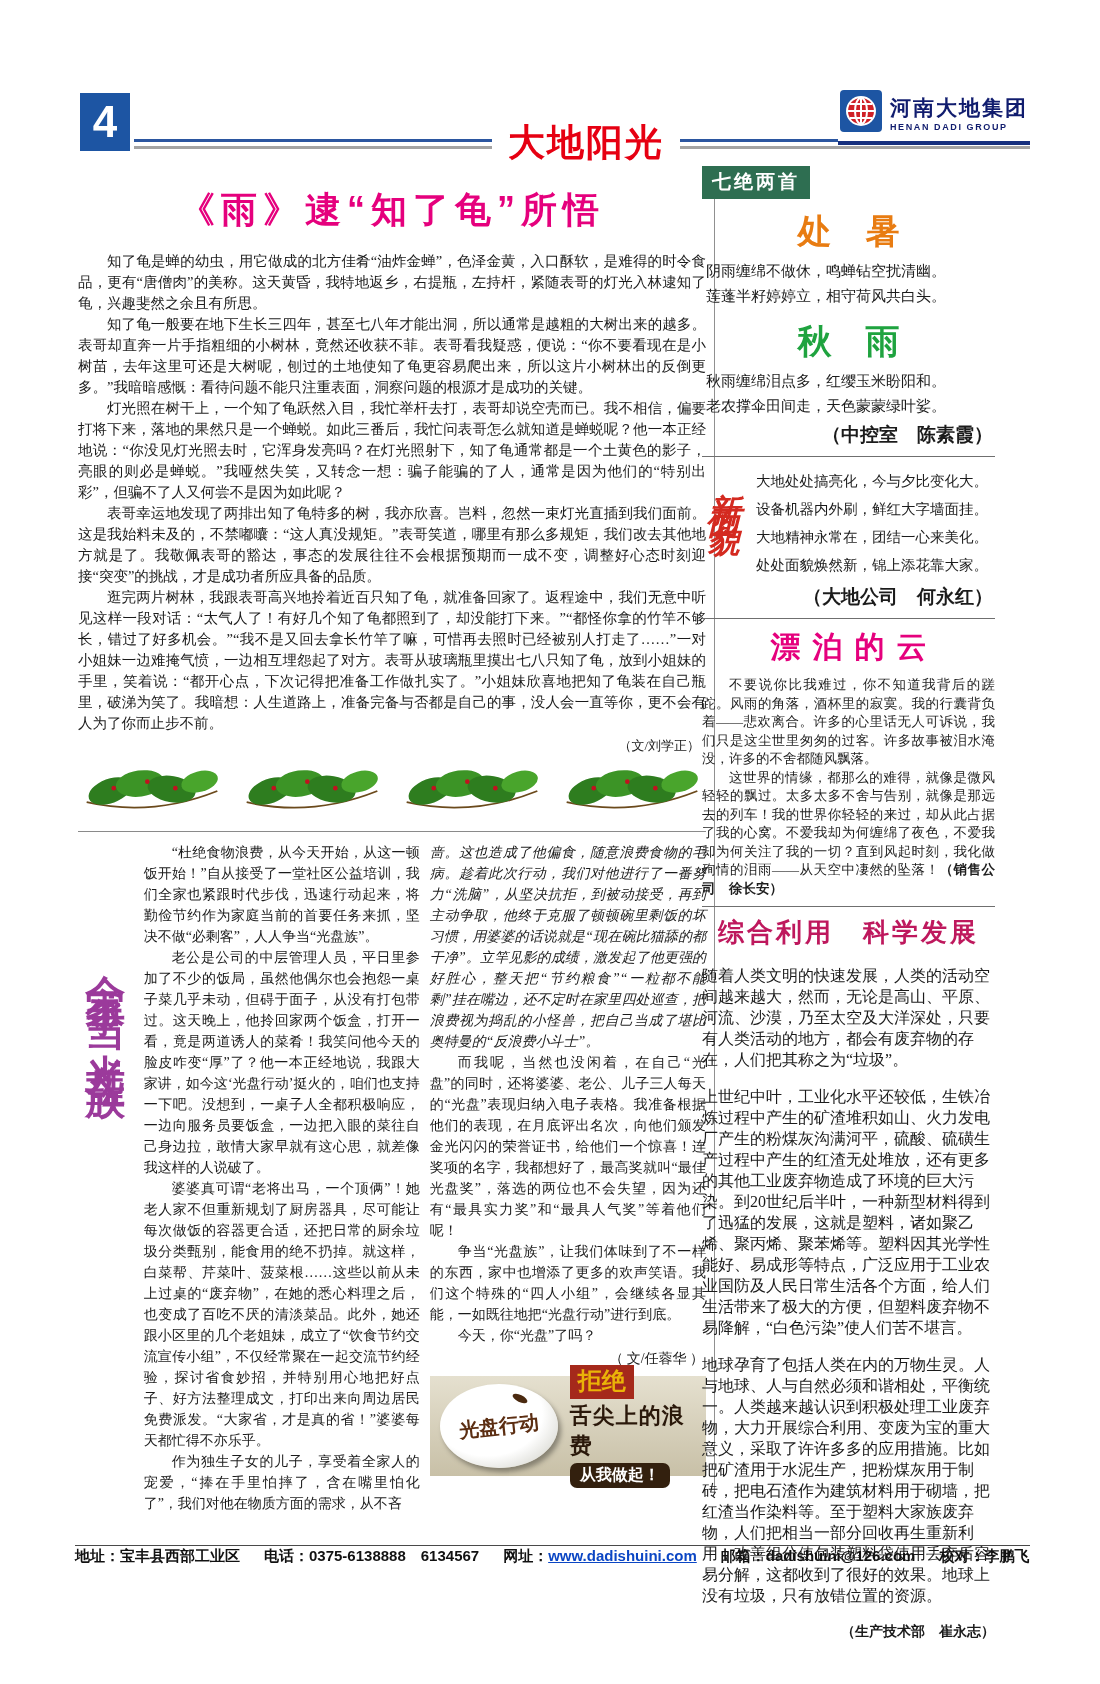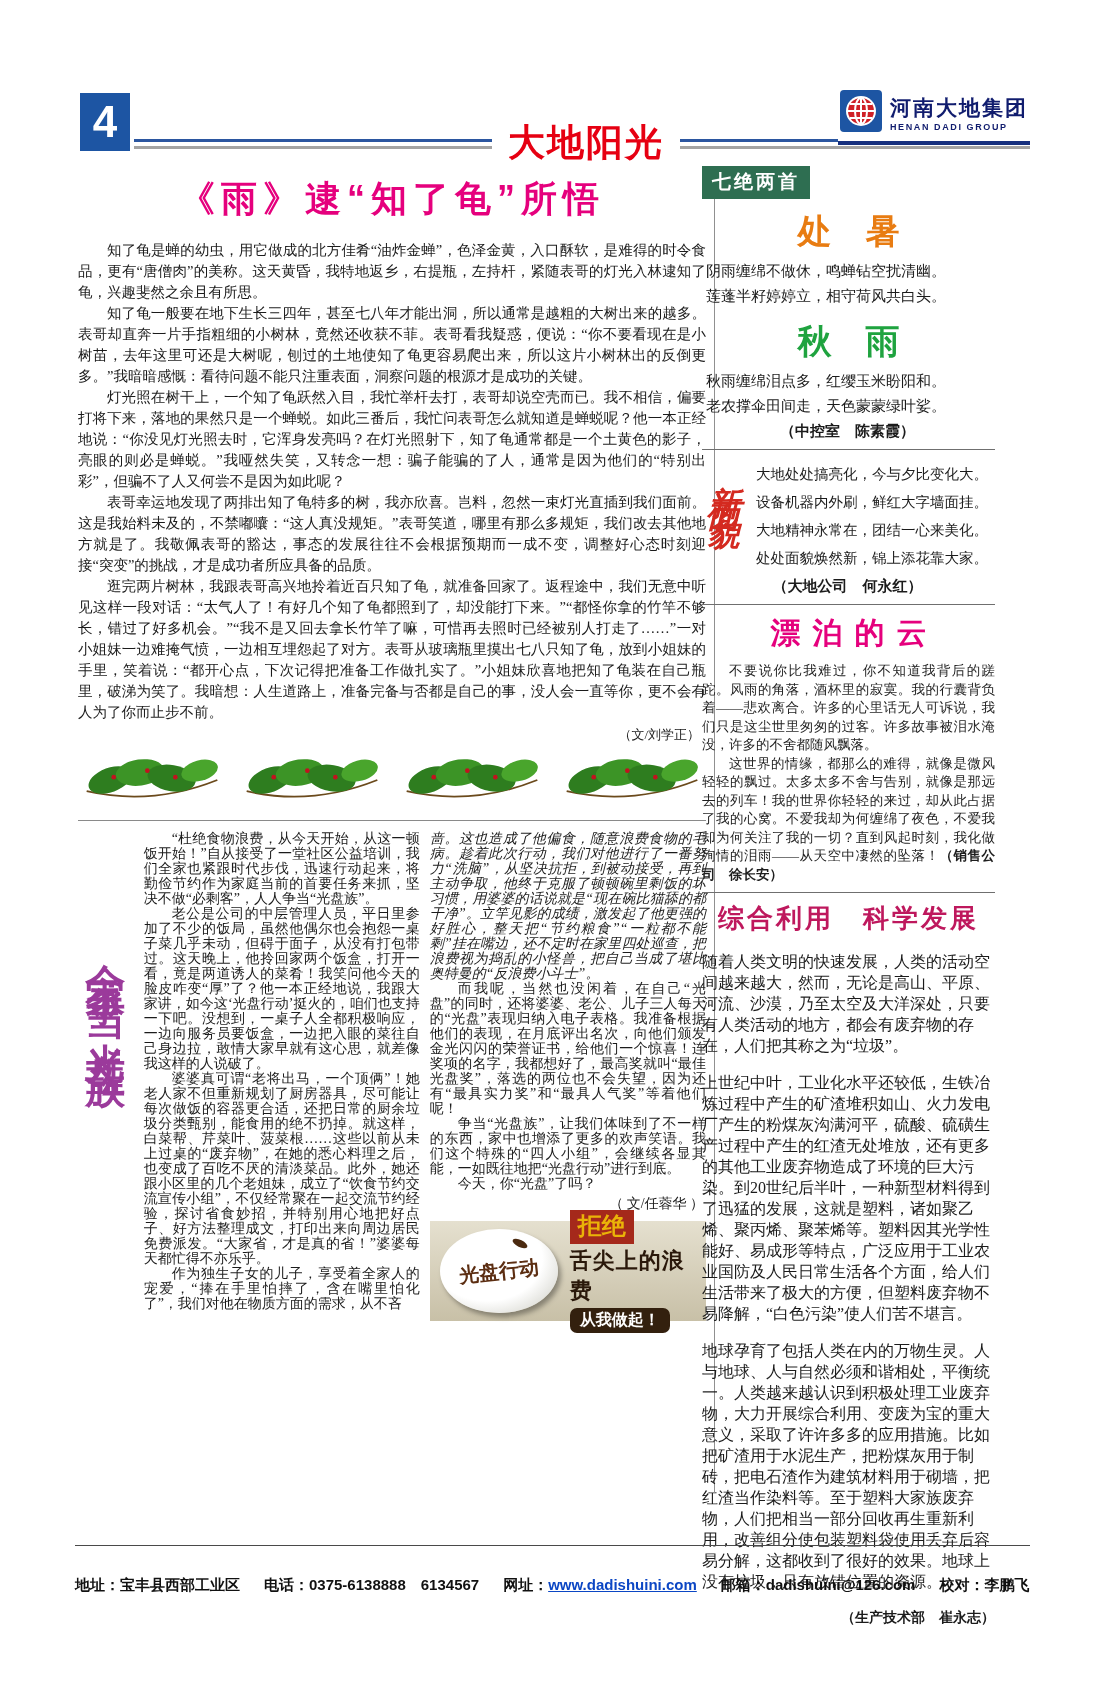--- a/index.html
+++ b/index.html
@@ -14,34 +14,34 @@
   .rule-gray{height:3px;background:#a3a3a3;margin-top:4px;}
   .section-name{position:absolute;left:492px;top:118px;z-index:2;background:#fff;
                 padding:0 16px;color:#e60012;font:bold 37px "Liberation Sans",sans-serif;
                 letter-spacing:2px;}
   .logo{position:absolute;right:70px;top:90px;z-index:2;background:#fff;display:flex;
         gap:8px;align-items:center;border-bottom:4px solid #16307f;padding:0 2px 5px 2px;}
   .logo-text .cn{font:bold 21px "Liberation Sans",sans-serif;color:#101c6e;letter-spacing:2px;}
   .logo-text .en{font:bold 9px "Liberation Sans",sans-serif;color:#101c6e;letter-spacing:1.6px;}
 
   
-  .left-col{position:absolute;left:78px;top:165px;width:628px;}
+  .left-col{position:absolute;left:78px;top:176px;width:628px;}
   .rain-title{text-align:center;color:#e5007d;font:bold 36px "Liberation Sans",sans-serif;
               letter-spacing:6px;margin:10px 0 16px;}
   .rain-body p{font-size:14.5px;line-height:21px;text-align:justify;text-indent:2em;margin:0;}
   .byline{text-align:right;font-size:13px;margin:3px 6px 0 0;}
   .leaf-band{display:flex;justify-content:space-between;align-items:center;padding:8px 4px 2px;}
   .divider-h{border-top:1px solid #8a8a8a;margin:6px 0 10px;}
 
   
   .family{display:flex;gap:10px;}
   .fam-title{writing-mode:vertical-rl;color:#9b3a9b;font:bold 40px "Liberation Sans",sans-serif;
              letter-spacing:12px;width:56px;height:560px;margin-top:100px;}
   .fam-col{width:278px;}
-  .fam-col p{font-size:14px;line-height:15px;text-align:justify;text-indent:2em;margin:0;}
+  .fam-col p{font-size:14px;line-height:21px;text-align:justify;text-indent:2em;margin:0;}
   .fam-col-2 p:first-child{text-indent:0;font-style:italic;}
   .fam-author{text-align:right;font-size:14px;margin:4px 2px 8px 0;}
 
   
   .poster{height:100px;background:linear-gradient(180deg,#e5e0cf,#c8c0a7);display:flex;
           align-items:center;gap:12px;padding:6px 10px;box-sizing:border-box;}
   .plate{position:relative;width:118px;height:84px;border-radius:50%;flex:none;
          background:radial-gradient(ellipse at 40% 35%,#ffffff 55%,#dcdcd6 82%,#bebeb8);
          box-shadow:3px 4px 5px rgba(0,0,0,.35);display:flex;align-items:center;justify-content:center;}
   .plate-text{color:#5c2e12;font:bold 20px "Liberation Sans",sans-serif;transform:rotate(-6deg);}
@@ -55,38 +55,38 @@
   
   .vsep{position:absolute;left:714px;top:170px;width:1px;height:1322px;background:#909090;}
   .right-col{position:absolute;left:702px;top:166px;width:293px;}
   .badge{display:inline-block;background:#2e6e51;color:#fff;
          font:bold 19px "Liberation Sans",sans-serif;padding:3px 10px 4px;letter-spacing:3px;}
   .poem-title{text-align:center;font:bold 34px "Liberation Sans",sans-serif;
               letter-spacing:34px;padding-left:34px;margin:10px 0 4px;}
   .poem-title.orange{color:#e87c12;}
   .poem-title.green{color:#1fa33f;}
   .poem-line-list div{font-size:15px;line-height:25px;padding-left:4px;}
-  .poem-author{text-align:center;font-weight:bold;font-size:15px;margin:3px 2px 6px 0;}
+  .poem-author{text-align:right;font-weight:bold;font-size:19px;margin:3px 2px 6px 0;}
   .rsec-divider{border-top:1px solid #6f6f6f;margin:8px 0;}
   .newlook{display:flex;gap:10px;padding:2px 0;}
   .newlook-title{writing-mode:vertical-rl;color:#d42a20;font:bold italic 32px "Liberation Serif",serif;
                  letter-spacing:16px;width:44px;}
   .newlook-lines{flex:1;}
   .newlook-lines div{font-size:14.5px;line-height:28px;}
   .cloud-title{text-align:center;color:#e5007d;font:bold 30px "Liberation Sans",sans-serif;
                letter-spacing:12px;padding-left:12px;margin:6px 0 8px;}
   .r-para{font-size:13.5px;line-height:18.5px;text-align:justify;text-indent:2em;margin:0;color:#1e1e1e;}
   .inline-author{font-weight:bold;font-family:"Liberation Sans",sans-serif;}
   .comp-title{text-align:center;color:#be185d;font:bold 26px "Liberation Sans",sans-serif;
               letter-spacing:3px;margin:8px 0;}
   .comp-author{text-align:right;font-weight:bold;font-size:14px;margin-top:15px;}
 
   
   .footer{position:absolute;left:75px;right:70px;top:1545px;border-top:1.5px solid #4a4a4a;
-          padding-top:30px;font:bold 15px "Liberation Sans",sans-serif;color:#111;
+          padding-top:1px;font:bold 15px "Liberation Sans",sans-serif;color:#111;
           display:flex;flex-wrap:nowrap;gap:24px;white-space:nowrap;}
   .footer .link{color:#0b46c4;text-decoration:underline;cursor:pointer;}
 </style>
 </head>
 <body>
 
 <div class="page">
 
   <div class="pagenum">4</div>
   <div class="rules">

